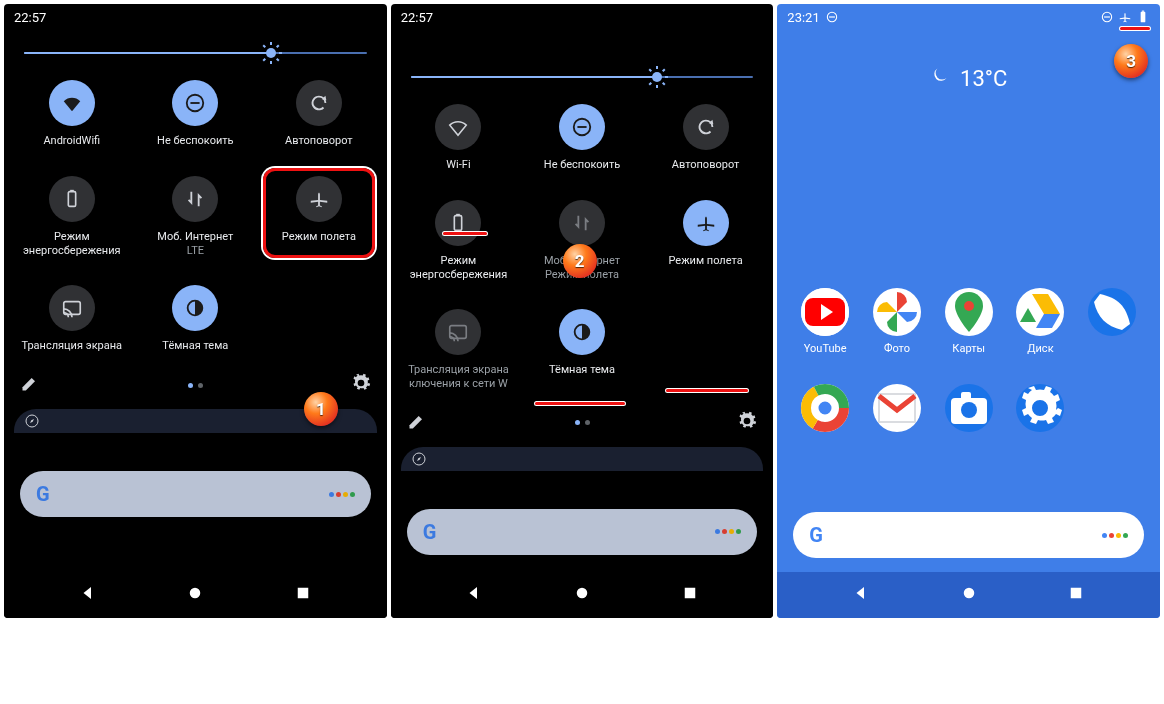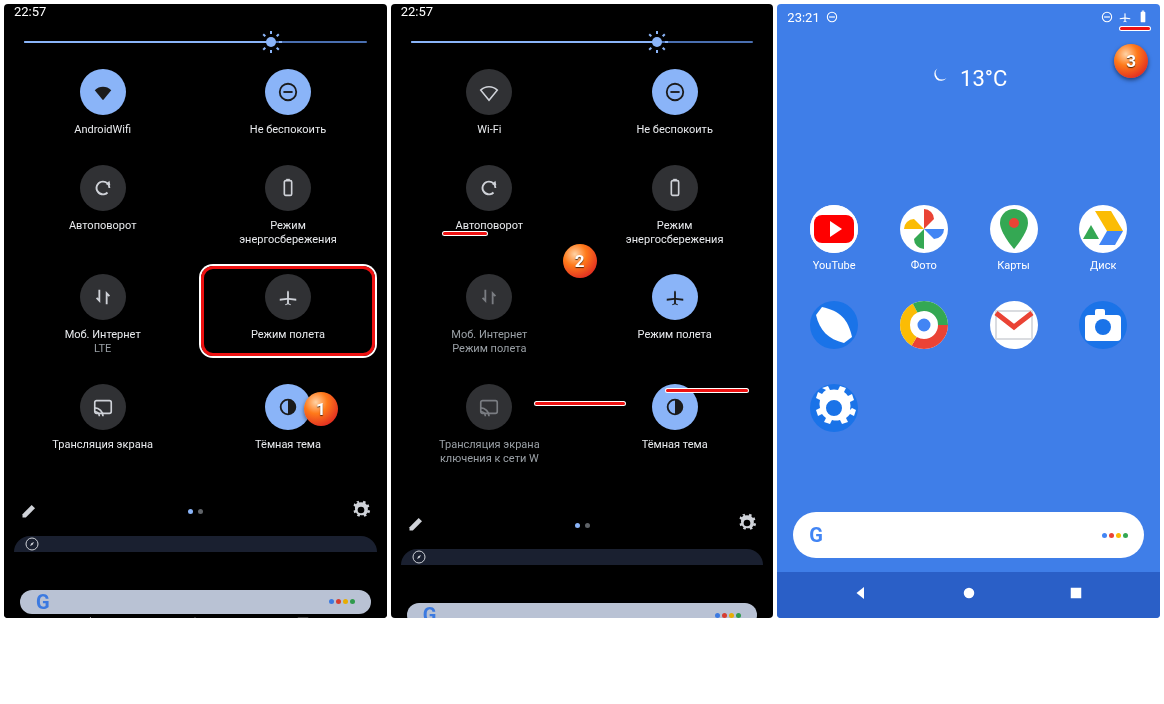--- a/index.html
+++ b/index.html
@@ -9,21 +9,21 @@
   .phone.blue{background:#3f7ee8}
   .status{height:26px;display:flex;align-items:center;justify-content:space-between;padding:0 10px;font-size:13px;color:#fff}
   .status-right{display:flex;align-items:center;gap:4px}
   .status svg{width:14px;height:14px;fill:#fff;display:block}
   .sub-status{height:24px;display:flex;align-items:center;justify-content:flex-end;padding:0 14px;font-size:12px;color:#bfc7d5;gap:5px}
   .brightness{padding:22px 20px 10px}
   .bslider{height:2px;background:#4a6fb0;position:relative;border-radius:2px}
   .bslider .fill{position:absolute;left:0;top:0;height:2px;background:#8ab4f8;border-radius:2px}
   .bslider .thumb{position:absolute;top:50%;transform:translate(-50%,-50%);width:24px;height:24px}
   .bslider .thumb svg{width:24px;height:24px;fill:#8ab4f8}
-  .tiles{display:grid;grid-template-columns:1fr 1fr;gap:28px 0;padding:16px 6px 12px}
+  .tiles{display:grid;grid-template-columns:1fr 1fr 1fr;gap:28px 0;padding:16px 6px 12px}
   .tile{display:flex;flex-direction:column;align-items:center;position:relative;cursor:pointer}
   .tile .circ{width:46px;height:46px;border-radius:50%;background:#303134;display:flex;align-items:center;justify-content:center;margin-bottom:8px}
   .tile.on .circ{background:#8ab4f8}
   .tile .circ svg{width:22px;height:22px;fill:#cfd2d8}
   .tile.on .circ svg{fill:#1b1b1b}
   .tile .lbl{font-size:11px;color:#e8eaed;text-align:center;line-height:1.25;max-width:110px}
   .tile .lbl.dim{color:#9aa0a6}
   .tile .sub{font-size:11px;color:#9aa0a6;line-height:1.25}
   .footer{display:flex;align-items:center;justify-content:space-between;padding:8px 16px 4px}
   .footer svg{width:20px;height:20px;fill:#cfd2d8}
@@ -43,21 +43,21 @@
   .navbar.blue{background:#2a5fc7}
   .navbar svg{width:18px;height:18px;fill:#fff}
   
   .pin{position:absolute;width:34px;height:34px;border-radius:50%;background:radial-gradient(circle at 35% 30%,#ffd3a6 0%,#ff7a1a 35%,#d22 85%);box-shadow:0 2px 4px rgba(0,0,0,.5);display:flex;align-items:center;justify-content:center;color:#fff;font-weight:700;font-size:17px;z-index:40;text-shadow:0 1px 1px rgba(0,0,0,.7)}
   .hl-box{position:absolute;border:3px solid #e11;border-radius:12px;box-shadow:0 0 0 2px #fff;pointer-events:none;z-index:30}
   .underline{position:absolute;height:3px;background:#e11;border-radius:2px;z-index:30;box-shadow:0 0 0 1px #fff}
   
   .home-top{padding:36px 0 0;text-align:center;color:#fff;position:relative}
   .home-date{font-size:22px;font-weight:400;display:inline-flex;align-items:center;gap:10px}
   .moon svg{width:20px;height:20px;fill:#fff}
-  .apps{position:absolute;bottom:180px;left:0;right:0;display:grid;grid-template-columns:repeat(4,1fr);gap:29px 0;padding:0 12px}
+  .apps{position:absolute;bottom:180px;left:0;right:0;display:grid;grid-template-columns:repeat(5,1fr);gap:29px 0;padding:0 12px}
   .app{display:flex;flex-direction:column;align-items:center;cursor:pointer}
   .app .ic{width:48px;height:48px;border-radius:50%;background:#fff;display:flex;align-items:center;justify-content:center;margin-bottom:6px;overflow:hidden}
   .app .al{font-size:11px;color:#fff;text-align:center;max-width:64px;white-space:nowrap;overflow:hidden;text-overflow:ellipsis}
   .searchbar.home{position:absolute;bottom:60px;left:16px;right:16px;margin:0}
 </style>
 </head>
 <body>
 
 <div class="stage">
 

